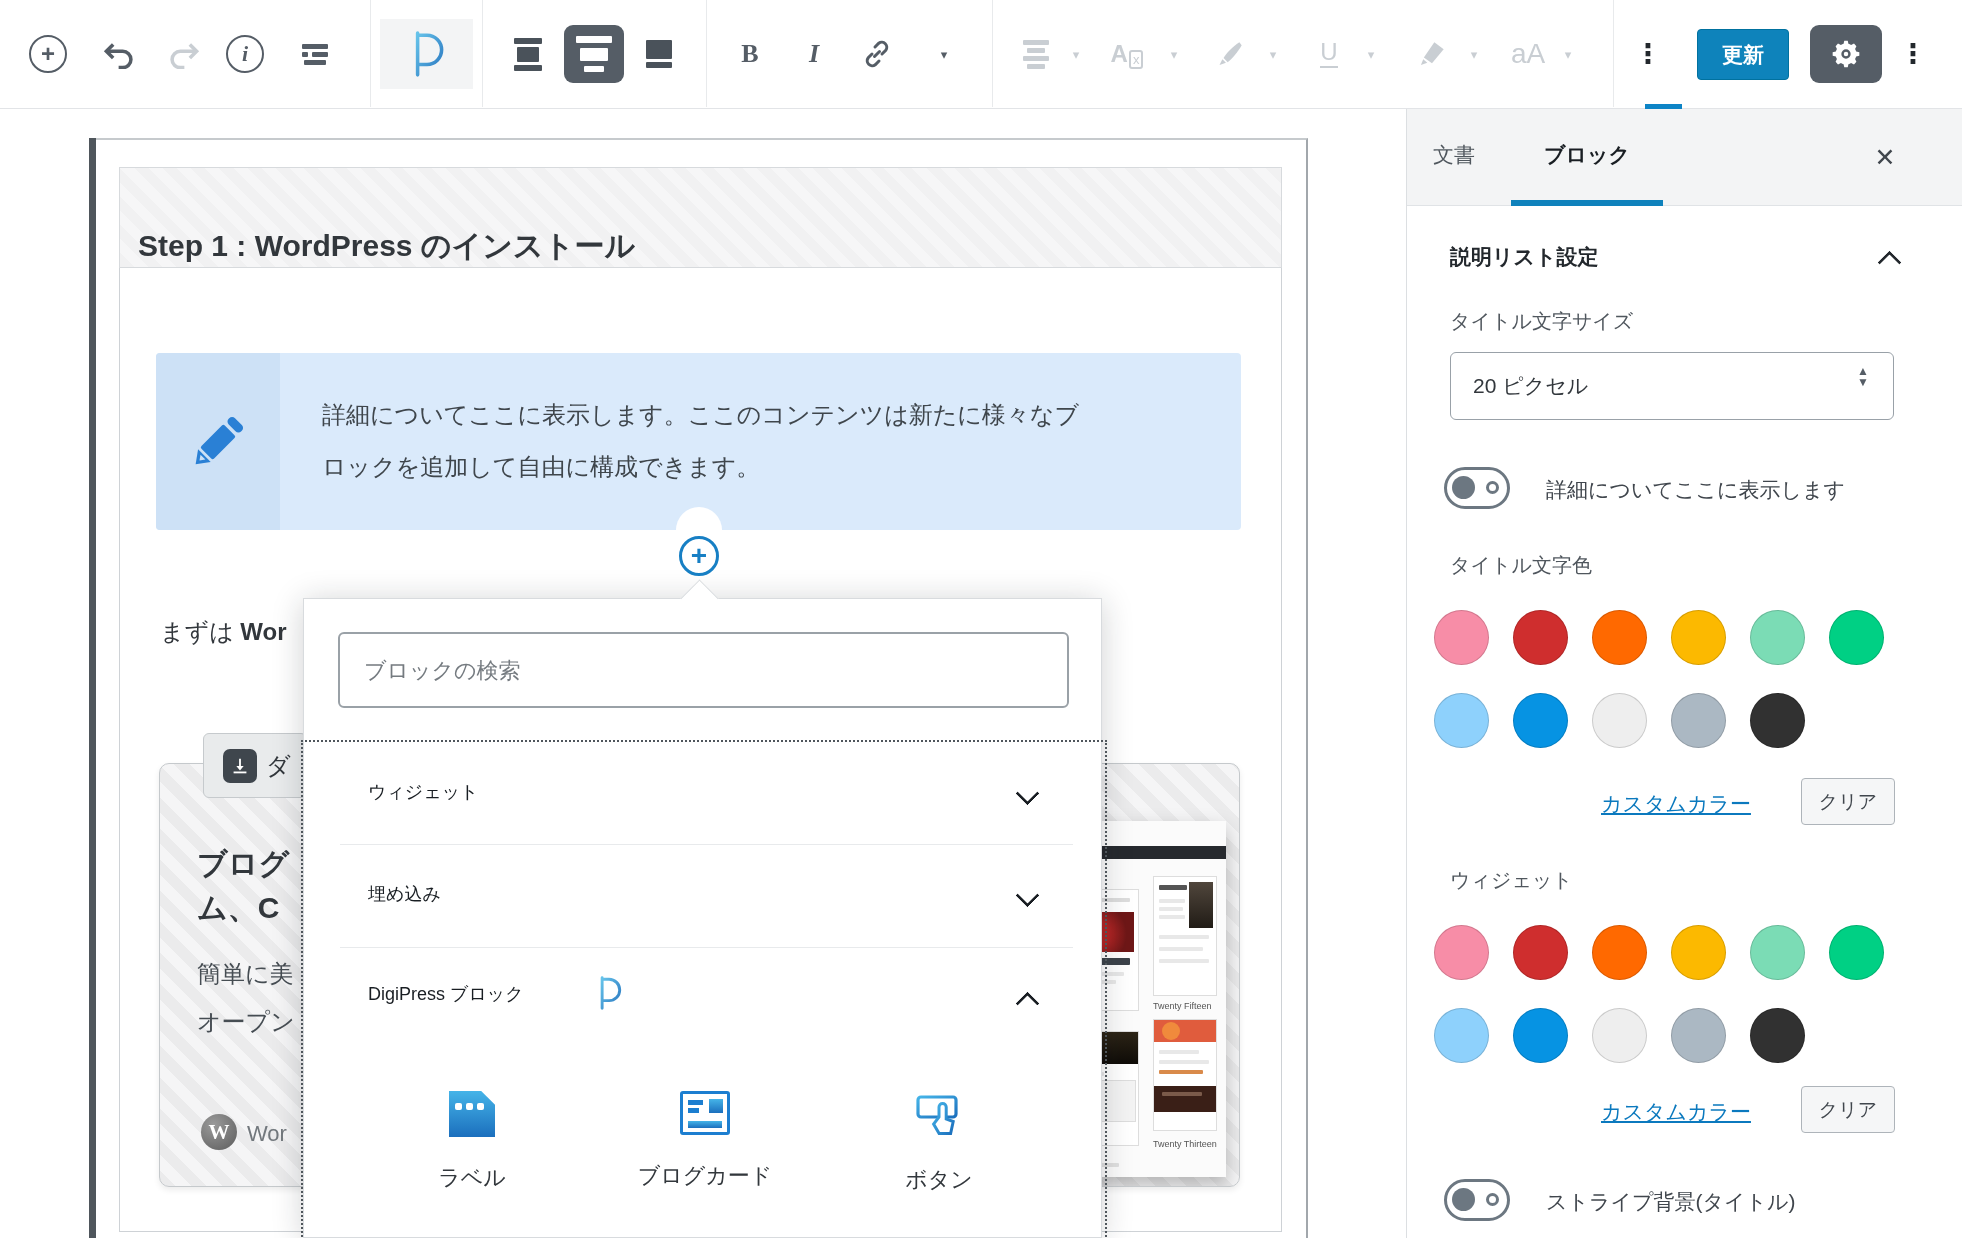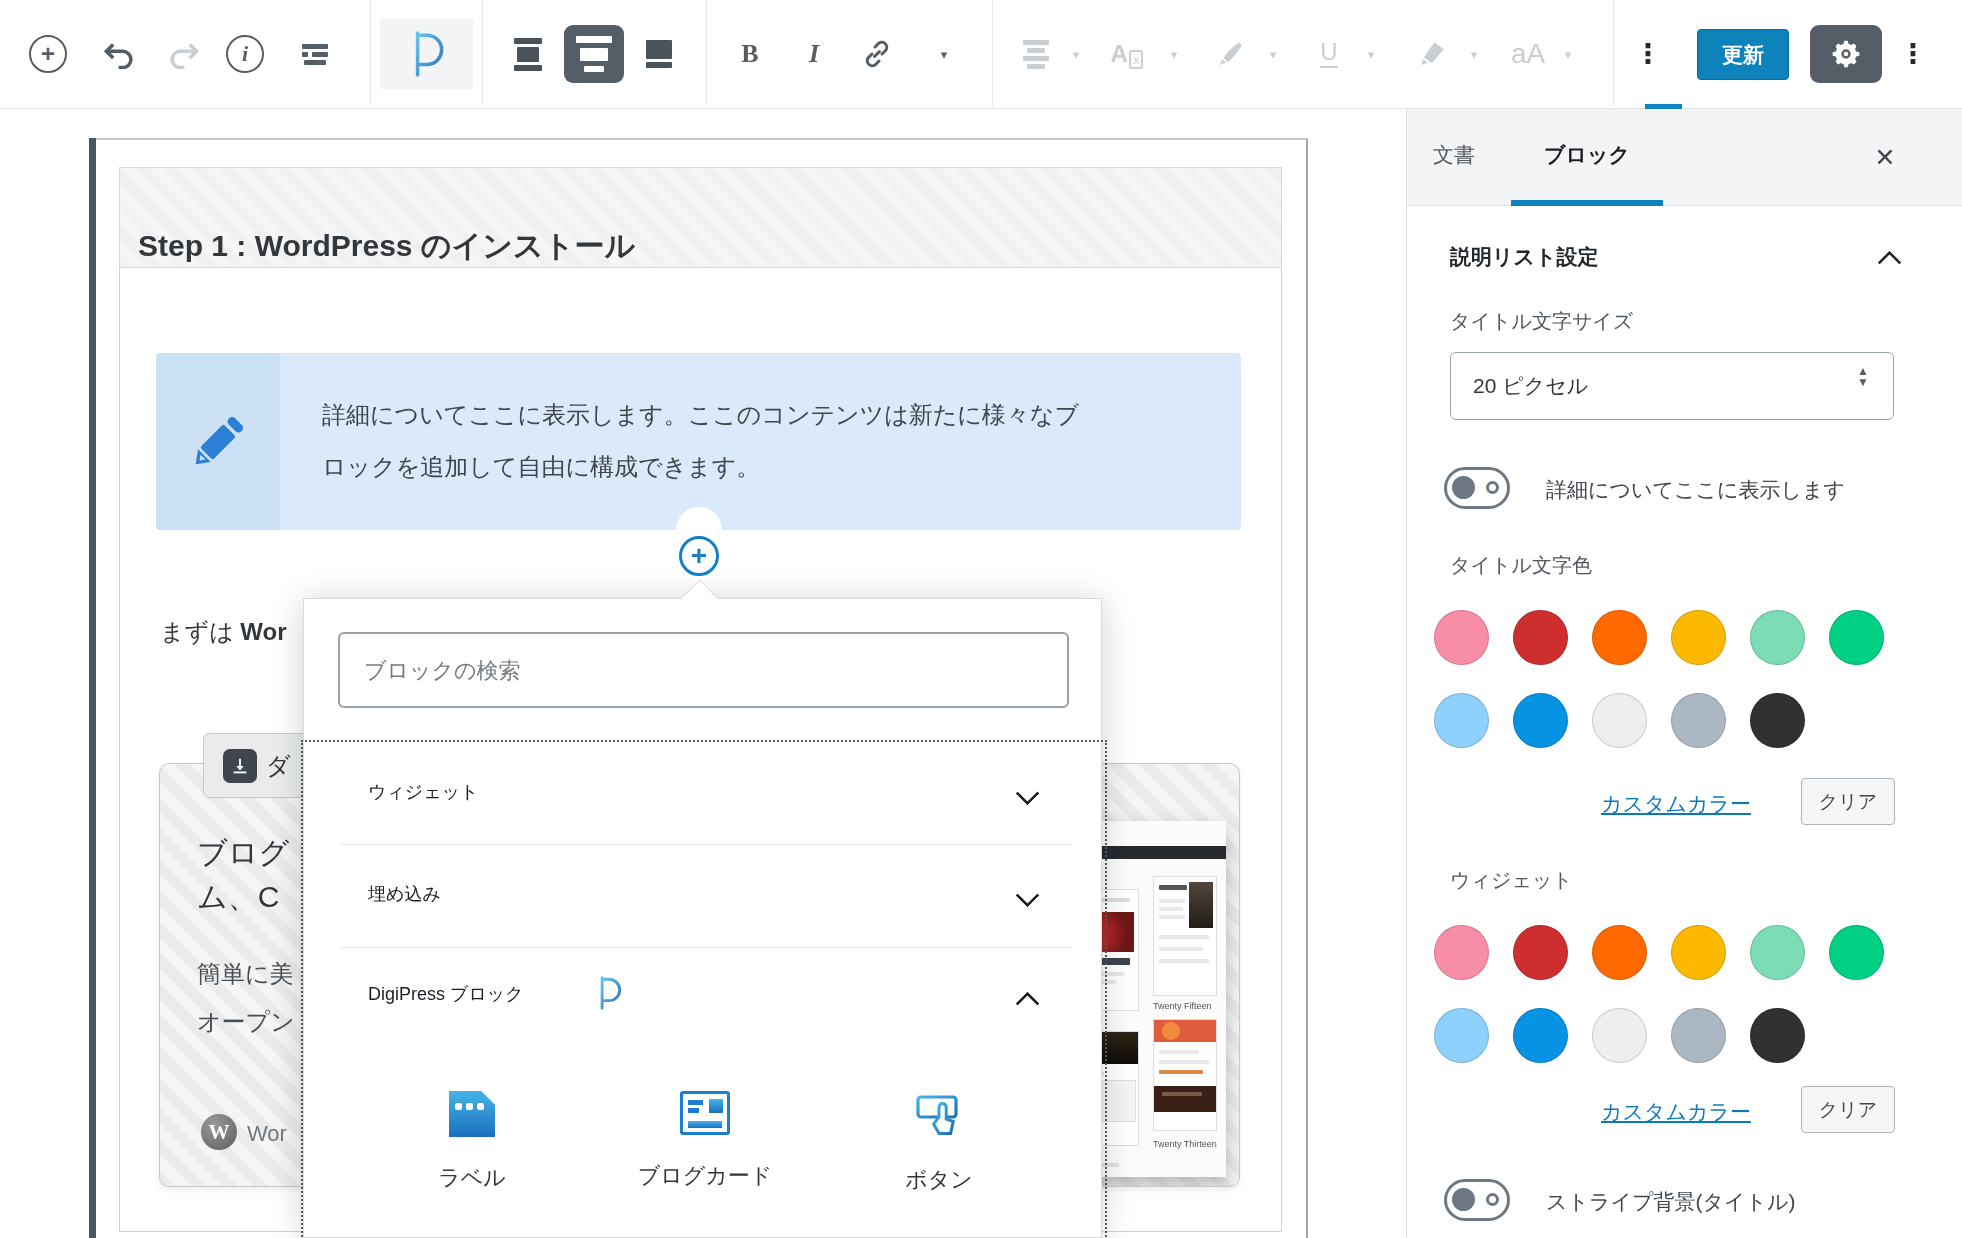--- a/index.html
+++ b/index.html
@@ -57,21 +57,21 @@
            font-weight:600;display:flex;align-items:center;justify-content:center;z-index:6;line-height:1;}
   .mazuha{position:absolute;left:160px;top:616px;font-size:24px;color:#32373c;z-index:2;}
   .dlbtn{position:absolute;left:203px;top:733px;width:104px;height:65px;box-sizing:border-box;
          background:#e9ebec;border:1.5px solid #c6cacd;border-radius:6px;z-index:3;}
   .dlico{position:absolute;left:19px;top:15px;width:34px;height:34px;background:#3f464d;border-radius:7px;
          display:flex;align-items:center;justify-content:center;color:#fff;font-size:20px;}
   .dlbtn .lbl{position:absolute;left:62px;top:16px;font-size:24px;color:#32373c;}
   .blogcard{position:absolute;left:159px;top:763px;width:1081px;height:424px;box-sizing:border-box;
             border:1.5px solid #c5c9cc;border-radius:10px;z-index:2;box-shadow:0 3px 6px rgba(0,0,0,.08);
             background:repeating-linear-gradient(45deg,#ebebec 0 11px,#f5f5f6 11px 22px);overflow:hidden;}
-  .bc-title{position:absolute;left:37px;top:67px;font-size:30px;font-weight:400;line-height:44px;color:#32373c;}
+  .bc-title{position:absolute;left:37px;top:78px;font-size:30px;font-weight:700;line-height:44px;color:#32373c;}
   .bc-desc{position:absolute;left:37px;font-size:24px;color:#464d53;}
   .wplogo{position:absolute;left:41px;top:350px;width:36px;height:36px;border-radius:50%;
           background:radial-gradient(circle at 35% 30%,#9a9a9a,#5c5c5c);color:#fff;display:flex;
           align-items:center;justify-content:center;font-family:"Liberation Serif","DejaVu Serif",serif;
           font-size:21px;font-weight:700;}
   .bc-site{position:absolute;left:87px;top:357px;font-size:22px;color:#72787d;}
   .thumb{position:absolute;left:881px;top:57px;width:185px;height:356px;background:#fbfbfb;
          box-shadow:0 8px 18px rgba(0,0,0,.25);}
   .thumb .abar{position:absolute;left:0;top:25px;width:185px;height:13px;background:#26292e;}
   .tcard{position:absolute;background:#fff;border:1px solid #ddd;box-sizing:border-box;}

